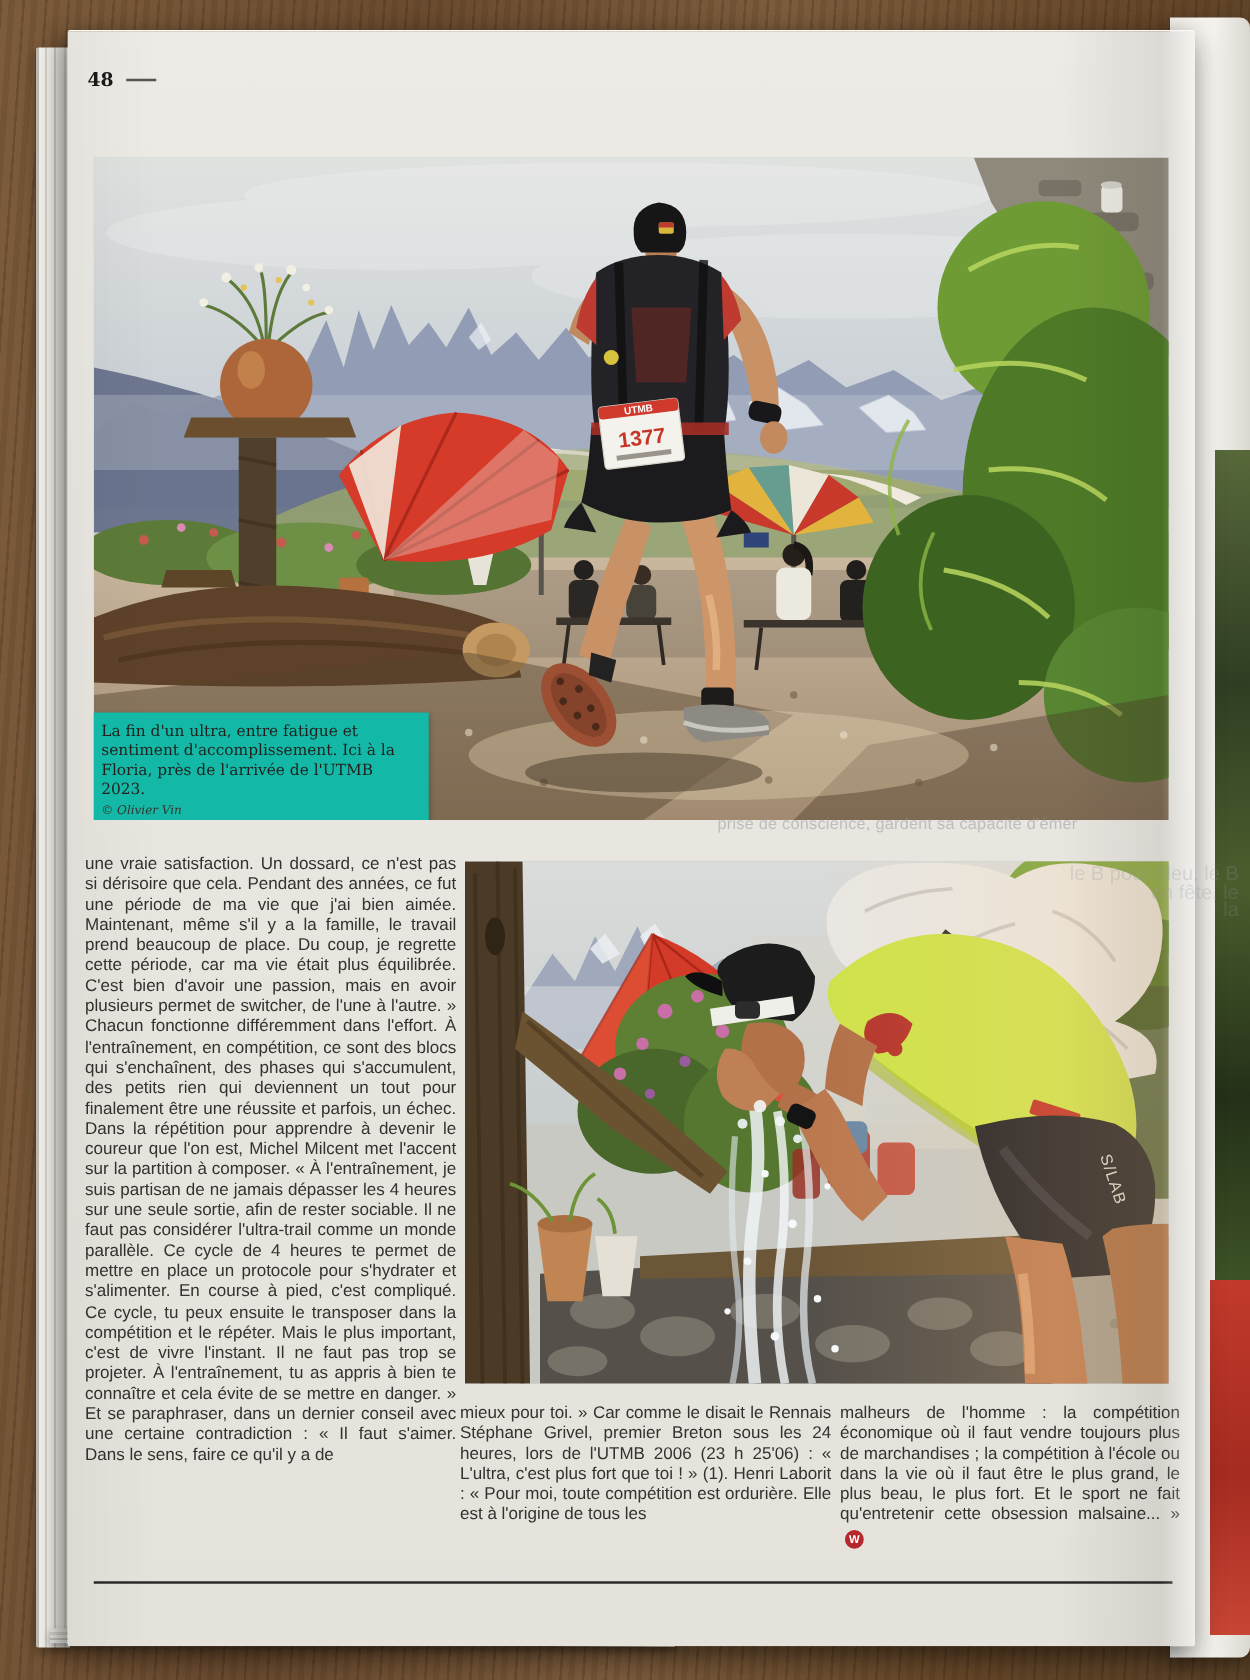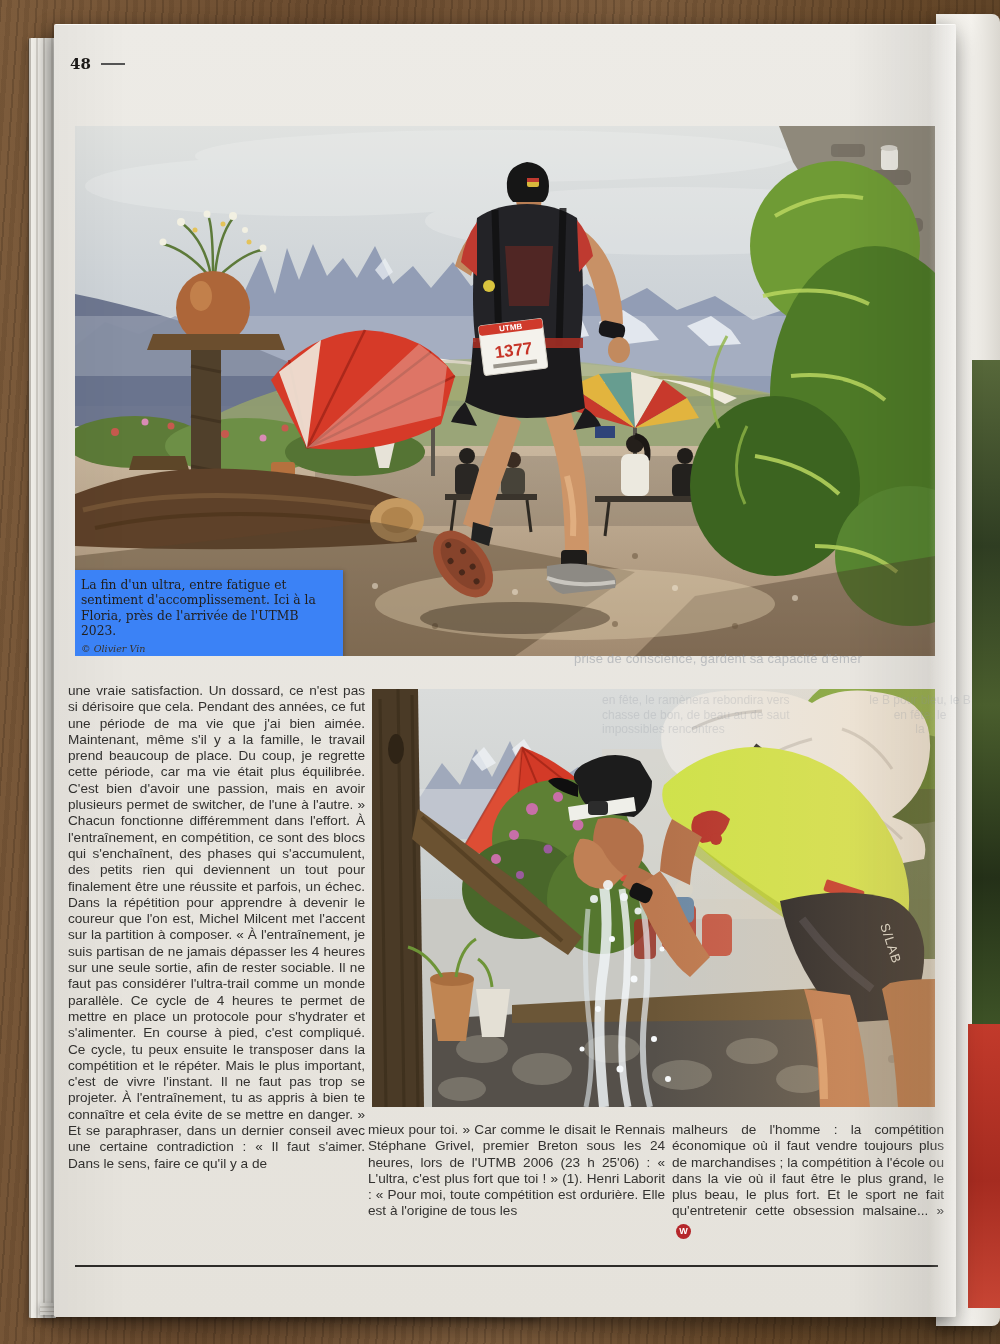--- a/index.html
+++ b/index.html
@@ -27,36 +27,36 @@
     box-shadow:-8px 4px 16px rgba(0,0,0,.25), 0 10px 24px rgba(0,0,0,.35);}
   .page::after{content:"";position:absolute;inset:0;border-radius:inherit;pointer-events:none;
     background:linear-gradient(to right, rgba(0,0,0,.03), rgba(0,0,0,0) 8%, rgba(0,0,0,0) 88%, rgba(0,0,0,.07) 97%, rgba(255,255,255,.4));}
   .pagenum{position:absolute;left:16px;top:30px;font-family:"DejaVu Serif",serif;
     font-weight:bold;font-size:15px;color:#1c1a18;}
   .pagenum .dash{display:inline-block;width:24px;height:2px;background:#555;margin-left:10px;vertical-align:4px;}
   .photo{position:absolute;overflow:hidden;background:#cfd2d4;}
   .photo svg{display:block;width:100%;height:100%;}
   .photo1{left:21px;top:101px;width:860px;height:530px;}
   .photo2{left:318px;top:664px;width:563px;height:418px;}
-  .caption{position:absolute;left:-4px;bottom:-6px;width:252px;background:#3b82f6;
+  .caption{position:absolute;left:-4px;bottom:-6px;width:252px;background:#14b8a6;
     padding:8px 10px 7px;box-shadow:1px 1px 4px rgba(0,0,0,.25);z-index:3;
     font-family:"DejaVu Serif",serif;font-size:12.3px;line-height:1.26;color:#221f1c;}
   .credit{font-size:9.6px;margin-top:3px;color:#38342f;font-style:italic;}
   .body-text{font-size:13.6px;line-height:16.3px;text-align:justify;color:#333230;}
   .colL{position:absolute;left:14px;top:658px;width:297px;}
   .colM{position:absolute;left:314px;top:1097px;width:297px;}
   .colR{position:absolute;left:618px;top:1097px;width:272px;}
   .rule{position:absolute;left:21px;top:1240px;width:863px;height:2px;background:#2e2c29;}
   .endmark{display:inline-flex;align-items:center;justify-content:center;width:15px;height:15px;
     border-radius:50%;background:#b5272b;color:#fff;font-size:9px;font-weight:bold;
     vertical-align:-2px;margin-left:4px;line-height:1;}
   .ghost{position:absolute;color:#8d949e;pointer-events:none;}
   .ghost-line{left:520px;top:626px;width:380px;font-size:13px;opacity:.5;letter-spacing:.2px;filter:blur(.3px);}
   .ghost-left{left:548px;top:668px;width:250px;font-size:12px;line-height:14.5px;opacity:.24;z-index:4;filter:blur(.4px);}
-  .ghost-right{left:795px;top:668px;width:142px;font-size:12px;line-height:14.5px;opacity:.24;text-align:center;z-index:4;filter:blur(.4px);}
+  .ghost-right{left:795px;top:668px;width:142px;font-size:16px;line-height:14.5px;opacity:.24;text-align:right;z-index:4;filter:blur(.4px);}
 </style>
 </head>
 <body>
 
 <div class="scene">
 
   <div class="adj-page">
     <div class="adj-green"></div>
     <div class="adj-red"></div>
   </div>
@@ -294,25 +294,20 @@
         </g>
       </svg>
 
       <div class="caption">
         <div>La fin d'un ultra, entre fatigue et sentiment d'accomplissement. Ici à la Floria, près de l'arrivée de l'UTMB 2023.</div>
         <div class="credit">© Olivier Vin</div>
       </div>
     </div>
 
     <div class="ghost ghost-line">prise de conscience, gardent sa capacité d'émer</div>
-    <div class="ghost ghost-left">
-      <div>en fête, le ramènera rebondira vers</div>
-      <div>chasse de bon, de beau au de saut</div>
-      <div>impossibles rencontres</div>
-    </div>
     <div class="ghost ghost-right">
       <div>le B pour bleu, le B</div>
       <div>en fête, le</div>
       <div>la</div>
     </div>
 
     <div class="colL body-text">une vraie satisfaction. Un dossard, ce n'est pas si dérisoire que cela. Pendant des années, ce fut une période de ma vie que j'ai bien aimée. Maintenant, même s'il y a la famille, le travail prend beaucoup de place. Du coup, je regrette cette période, car ma vie était plus équilibrée. C'est bien d'avoir une passion, mais en avoir plusieurs permet de switcher, de l'une à l'autre. » Chacun fonctionne différemment dans l'effort. À l'entraînement, en compétition, ce sont des blocs qui s'enchaînent, des phases qui s'accumulent, des petits rien qui deviennent un tout pour finalement être une réussite et parfois, un échec. Dans la répétition pour apprendre à devenir le coureur que l'on est, Michel Milcent met l'accent sur la partition à composer. « À l'entraînement, je suis partisan de ne jamais dépasser les 4 heures sur une seule sortie, afin de rester sociable. Il ne faut pas considérer l'ultra-trail comme un monde parallèle. Ce cycle de 4 heures te permet de mettre en place un protocole pour s'hydrater et s'alimenter. En course à pied, c'est compliqué. Ce cycle, tu peux ensuite le transposer dans la compétition et le répéter. Mais le plus important, c'est de vivre l'instant. Il ne faut pas trop se projeter. À l'entraînement, tu as appris à bien te connaître et cela évite de se mettre en danger. » Et se paraphraser, dans un dernier conseil avec une certaine contradiction : « Il faut s'aimer. Dans le sens, faire ce qu'il y a de</div>
 
     <div class="photo photo2">
       <svg viewBox="0 0 563 418" preserveAspectRatio="none">

